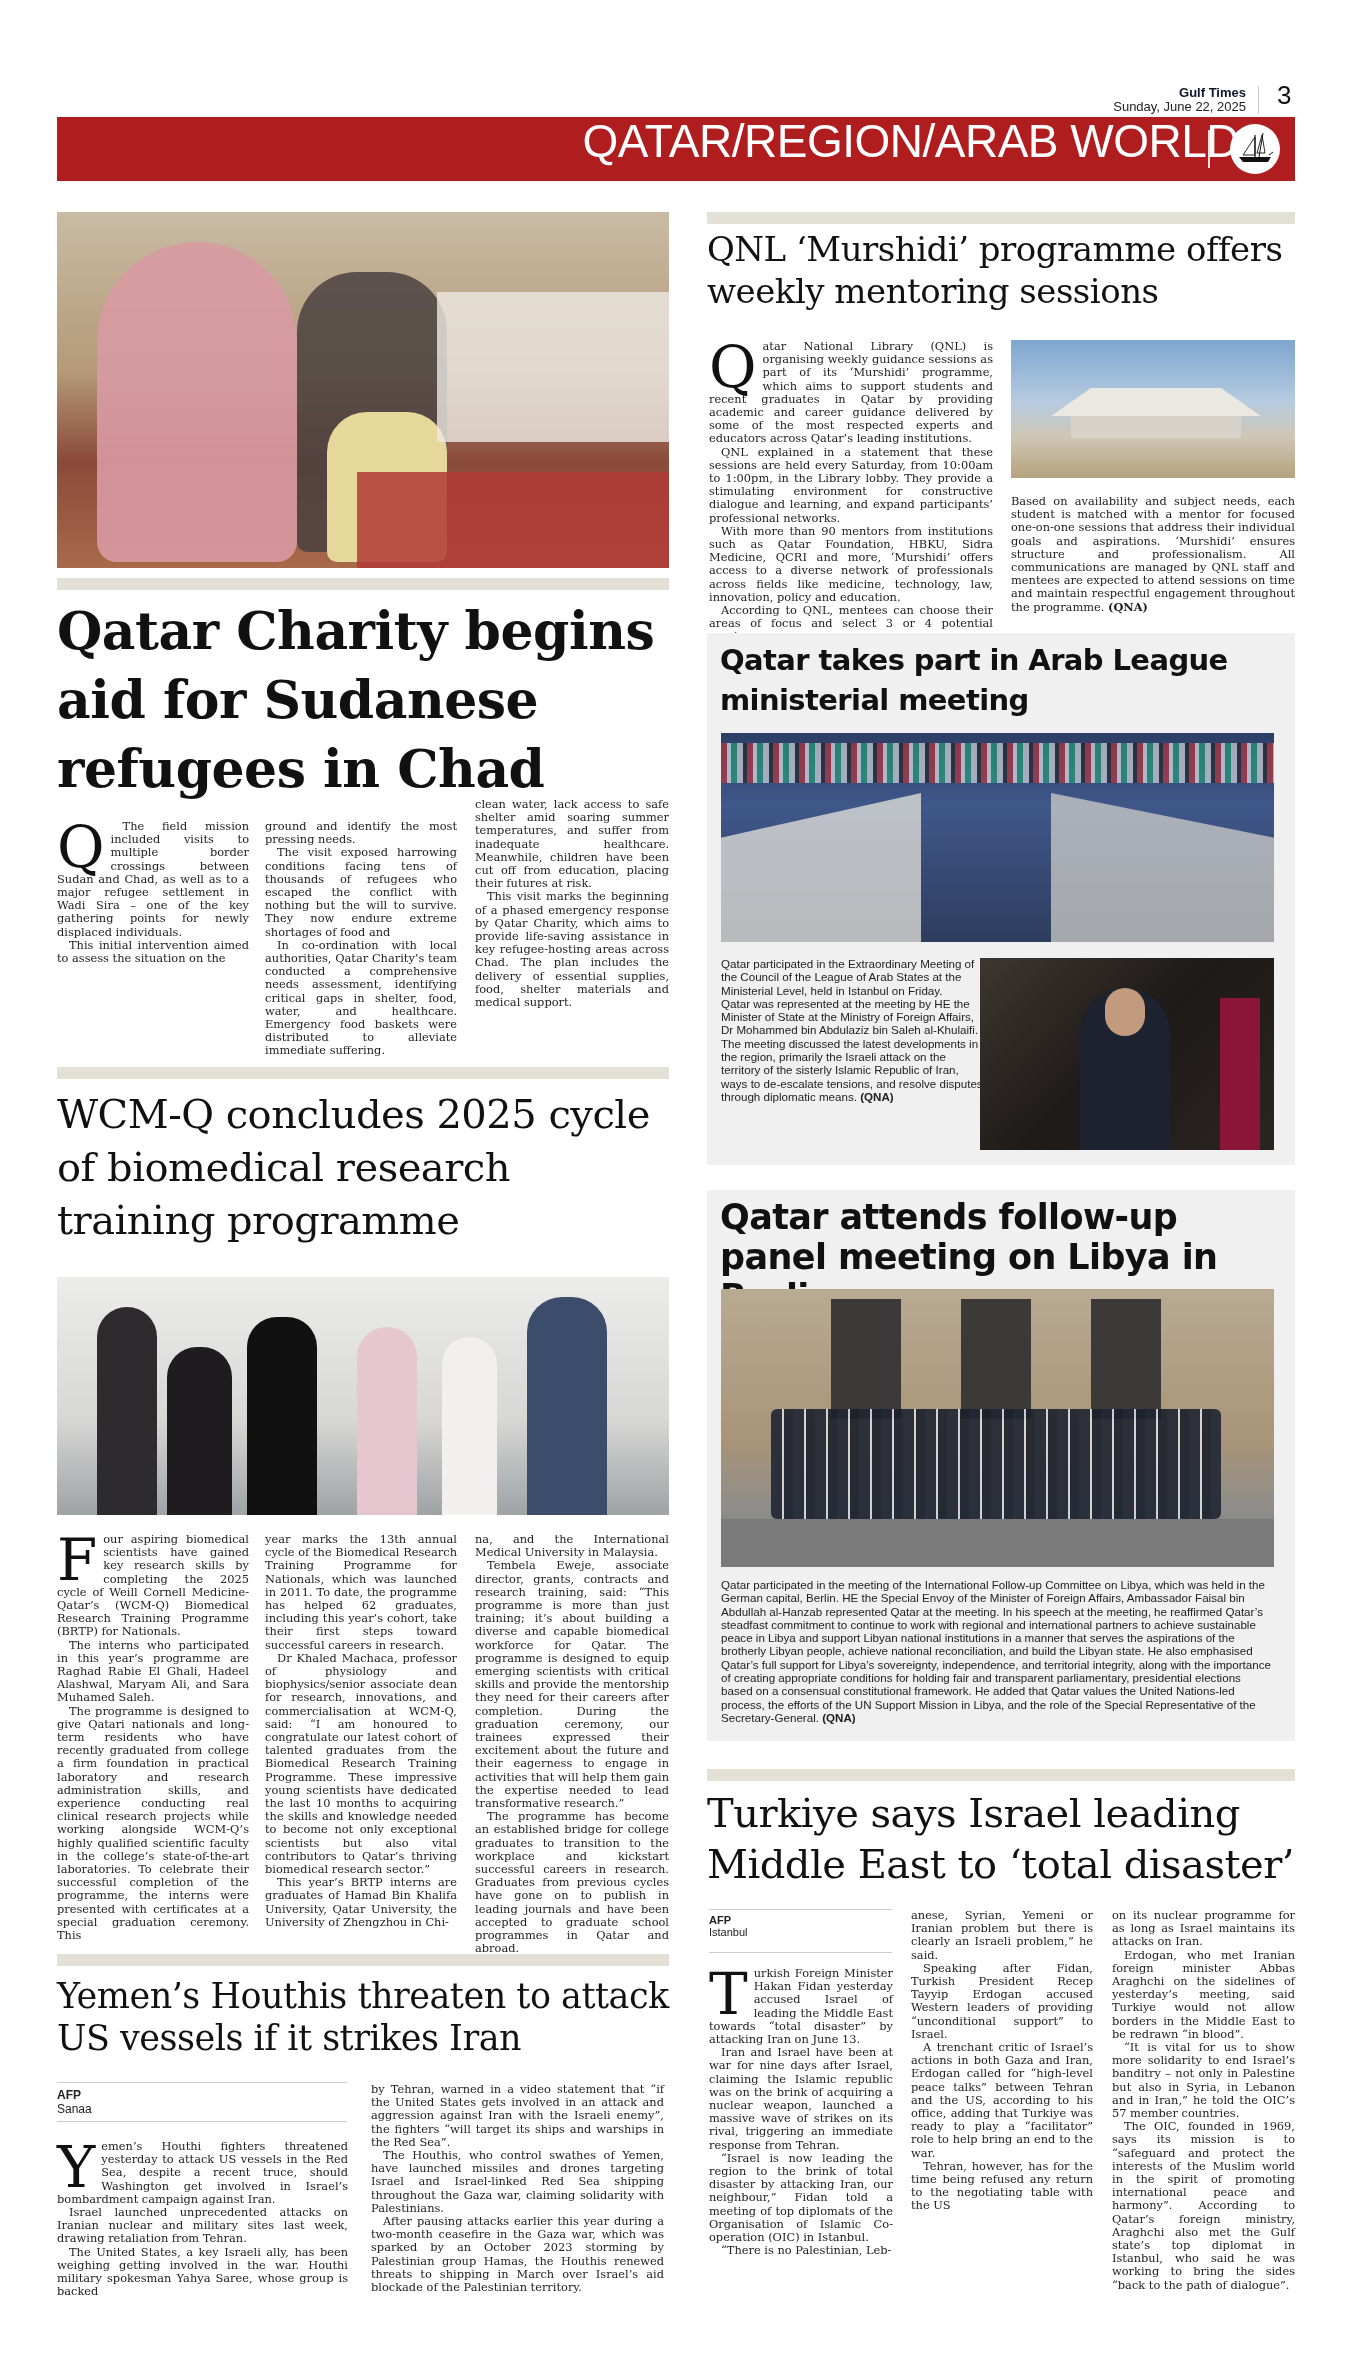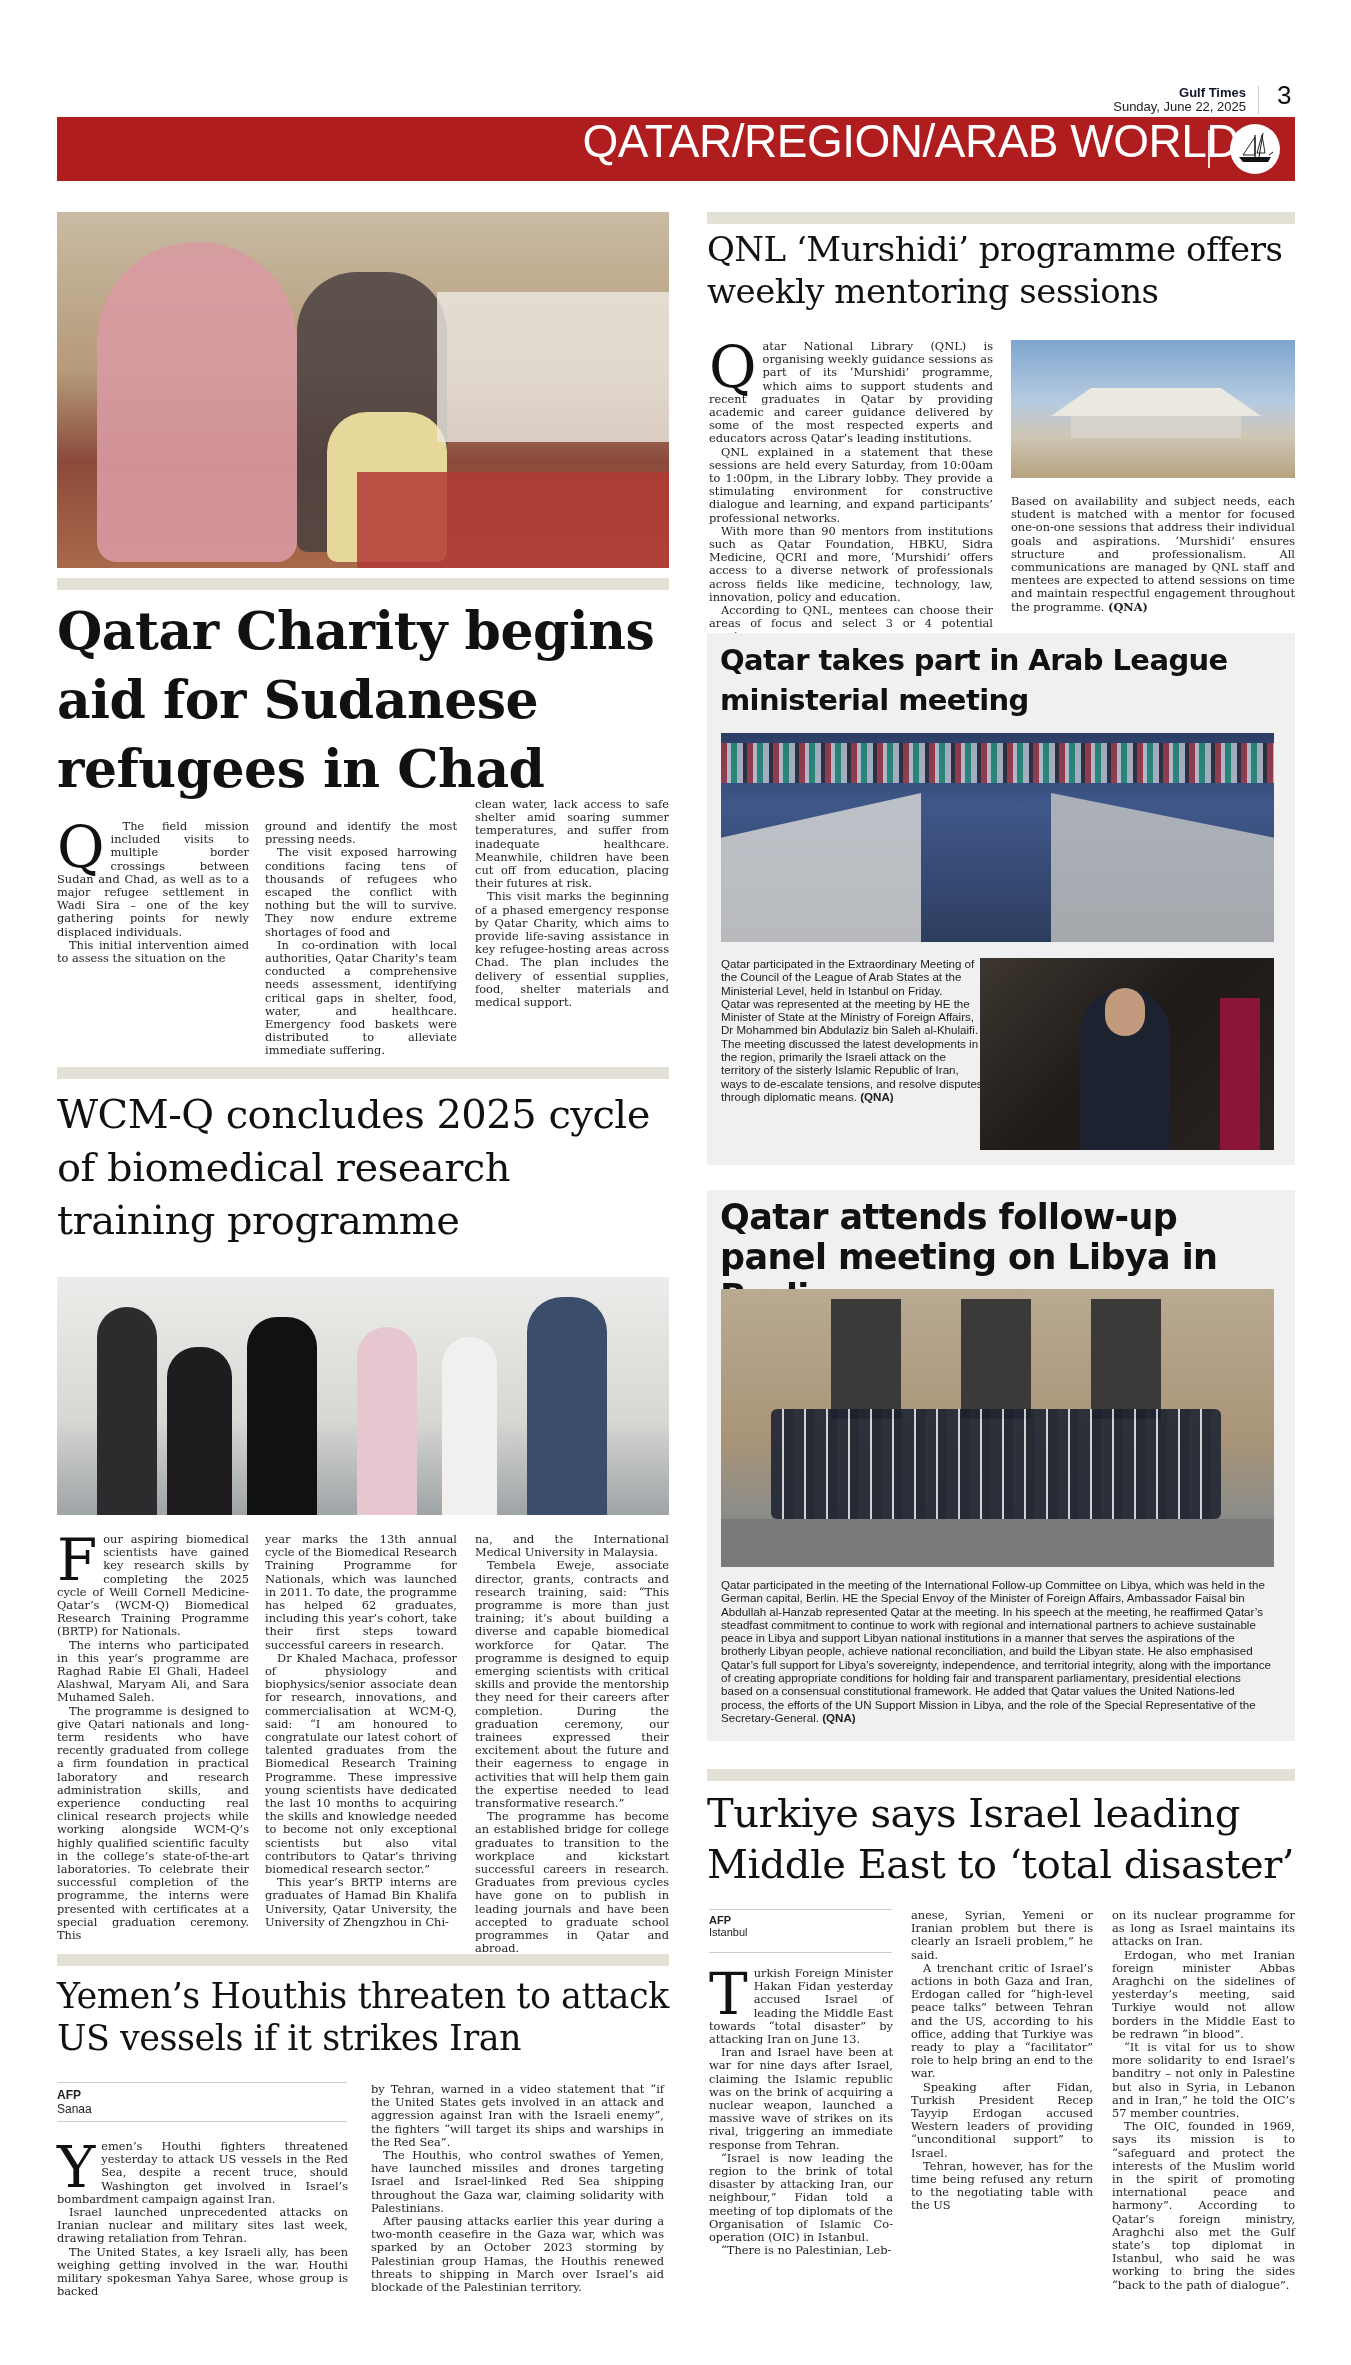--- a/index.html
+++ b/index.html
@@ -186,22 +186,22 @@
 <div class="abs thin-rule" style="left:709px;top:1952px;width:183px;"></div>
 <div class="col body-text" style="left:709px;top:1967px;width:184px;">
   <span class="dropcap">T</span>
   <p class="first">urkish Foreign Minister Hakan Fidan yesterday accused Israel of leading the Middle East towards “total disaster” by attacking Iran on June 13.</p>
   <p>Iran and Israel have been at war for nine days after Israel, claiming the Islamic republic was on the brink of acquiring a nuclear weapon, launched a massive wave of strikes on its rival, triggering an immediate response from Tehran.</p>
   <p>“Israel is now leading the region to the brink of total disaster by attacking Iran, our neighbour,” Fidan told a meeting of top diplomats of the Organisation of Islamic Co-operation (OIC) in Istanbul.</p>
   <p>“There is no Palestinian, Leb-</p>
 </div>
 <div class="col body-text" style="left:911px;top:1909px;width:182px;">
   <p class="first">anese, Syrian, Yemeni or Iranian problem but there is clearly an Israeli problem,” he said.</p>
+  <p>Speaking after Fidan, Turkish President Recep Tayyip Erdogan accused Western leaders of providing “unconditional support” to Israel.</p>
   <p>A trenchant critic of Israel’s actions in both Gaza and Iran, Erdogan called for “high-level peace talks” between Tehran and the US, according to his office, adding that Turkiye was ready to play a “facilitator” role to help bring an end to the war.</p>
-  <p>Speaking after Fidan, Turkish President Recep Tayyip Erdogan accused Western leaders of providing “unconditional support” to Israel.</p>
   <p>Tehran, however, has for the time being refused any return to the negotiating table with the US</p>
 </div>
 <div class="col body-text" style="left:1112px;top:1909px;width:183px;">
   <p class="first">on its nuclear programme for as long as Israel maintains its attacks on Iran.</p>
   <p>Erdogan, who met Iranian foreign minister Abbas Araghchi on the sidelines of yesterday’s meeting, said Turkiye would not allow borders in the Middle East to be redrawn “in blood”.</p>
   <p>“It is vital for us to show more solidarity to end Israel’s banditry – not only in Palestine but also in Syria, in Lebanon and in Iran,” he told the OIC’s 57 member countries.</p>
   <p>The OIC, founded in 1969, says its mission is to “safeguard and protect the interests of the Muslim world in the spirit of promoting international peace and harmony”. According to Qatar’s foreign ministry, Araghchi also met the Gulf state’s top diplomat in Istanbul, who said he was working to bring the sides “back to the path of dialogue”.</p>
 </div>
 
 </body></html>

